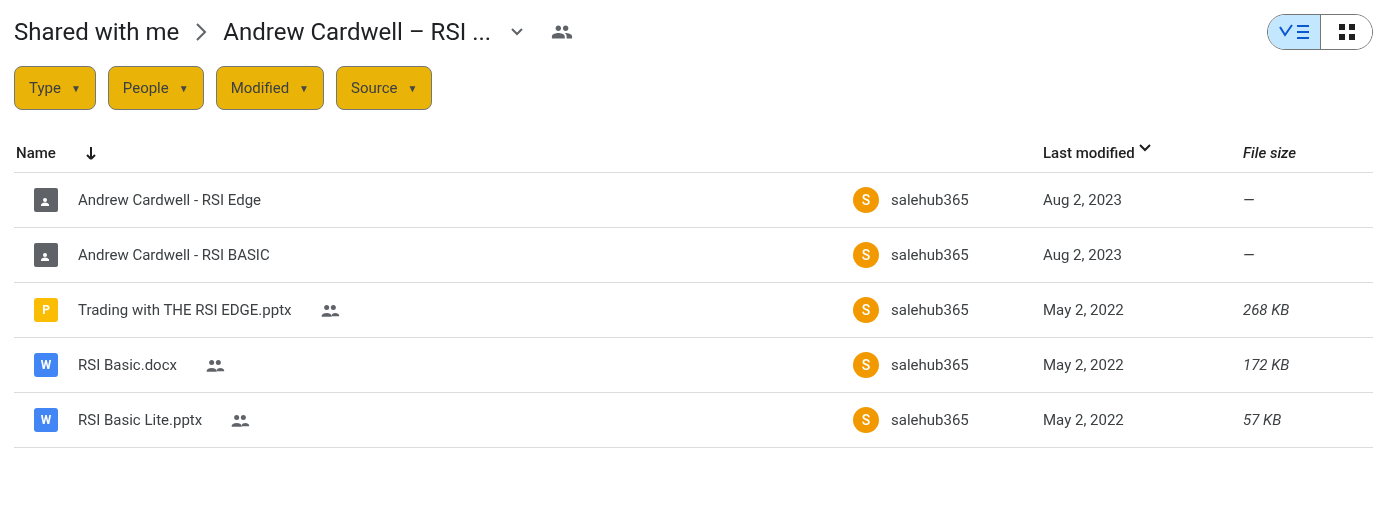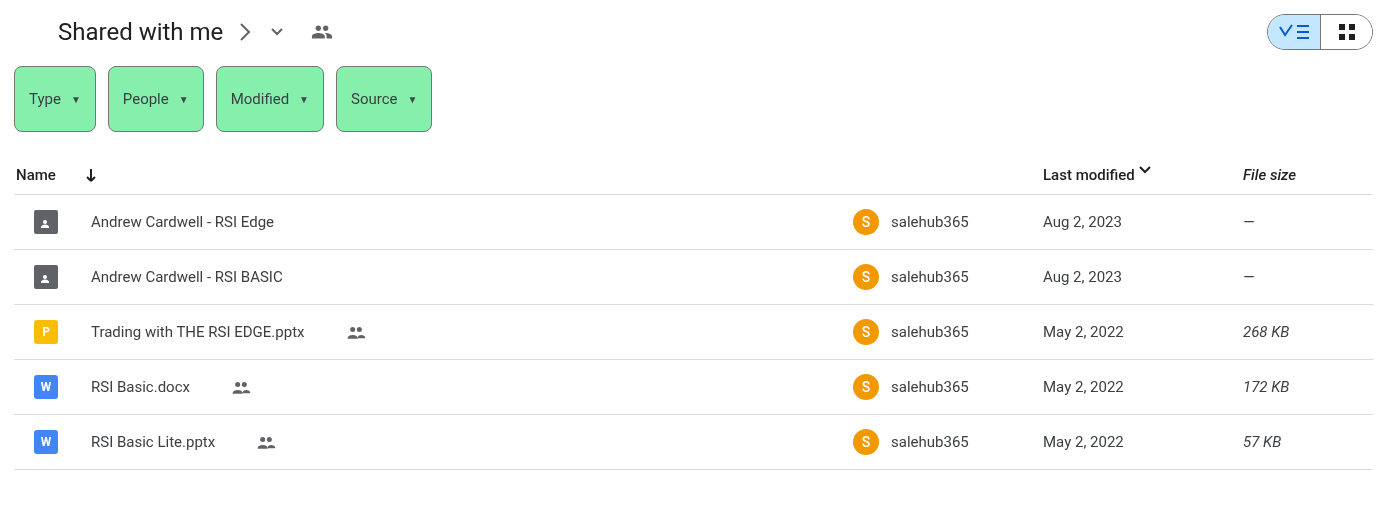--- a/index.html
+++ b/index.html
@@ -15,21 +15,20 @@
     align-items: center;
     justify-content: space-between;
     padding: 4px 0 16px 0;
   }
   .breadcrumb {
     display: flex;
     align-items: center;
     gap: 16px;
     font-size: 24px;
     color: #202124;
-    margin-left: 44px;
   }
   .breadcrumb-root { 
     font-size: 24px;
     cursor: pointer;
   }
   .breadcrumb-sep { color: #5f6368; font-size: 20px; }
   .breadcrumb-current { font-size: 24px; font-weight: 400; cursor: pointer; }
   .dropdown-caret { 
     color: #5f6368; 
     margin-left: 4px;
@@ -65,25 +64,25 @@
     display: flex;
     gap: 12px;
     padding-bottom: 24px;
   }
   .filter-chip {
     display: flex;
     align-items: center;
     gap: 10px;
     border: 1px solid #747775;
     border-radius: 8px;
-    padding: 23px 14px;
+    padding: 12px 14px;
     font-size: 15px;
     color: #3c4043;
     cursor: pointer;
-    background: #86efac;
+    background: #eab308;
   }
   .filter-chip .caret { font-size: 10px; color: #444746; }
   
   .table-header {
     display: flex;
     align-items: center;
     border-bottom: 1px solid #dadce0;
     padding: 10px 0;
     font-size: 15px;
     font-weight: 500;
@@ -97,21 +96,21 @@
   
   .row {
     display: flex;
     align-items: center;
     border-bottom: 1px solid #dadce0;
     padding: 14px 0;
     font-size: 15px;
     color: #3c4043;
     cursor: pointer;
   }
-  .row .col-name { gap: 33px; padding-left: 20px; text-align: center; }
+  .row .col-name { gap: 20px; padding-left: 20px; text-align: center; }
   .file-icon {
     width: 24px;
     height: 24px;
     border-radius: 3px;
     display: flex;
     align-items: center;
     justify-content: center;
     color: #fff;
     font-weight: bold;
     font-size: 12px;
@@ -140,20 +139,21 @@
 <body>
 
 <div class="header-row">
   <div class="breadcrumb">
     <span class="breadcrumb-root">Shared with me</span>
     <span class="breadcrumb-sep">
       <svg width="12" height="20" viewBox="0 0 12 20">
           <path d="M2 2 L10 10 L2 18" stroke="#5f6368" stroke-width="2" fill="none"></path>
         </svg>
     </span>
+    <span class="breadcrumb-current">Andrew Cardwell – RSI ...</span>
     <span class="dropdown-caret">
       <svg width="12" height="8" viewBox="0 0 12 8">
           <path d="M1 1 L6 6 L11 1" stroke="#5f6368" stroke-width="2" fill="none"></path>
         </svg>
     </span>
     <span class="share-icon">
       <svg width="22" height="22" viewBox="0 0 24 24" fill="#5f6368">
           <path d="M16 11c1.66 0 3-1.34 3-3s-1.34-3-3-3-3 1.34-3 3 1.34 3 3 3zm-8 0c1.66 0 3-1.34 3-3S9.66 5 8 5 5 6.34 5 8s1.34 3 3 3zm0 2c-2.33 0-7 1.17-7 3.5V19h14v-2.5c0-2.33-4.67-3.5-7-3.5zm8 0c-.29 0-.62.02-.97.05 1.16.84 1.97 1.97 1.97 3.45V19h6v-2.5c0-2.33-4.67-3.5-7-3.5z"></path>
         </svg>
     </span>

